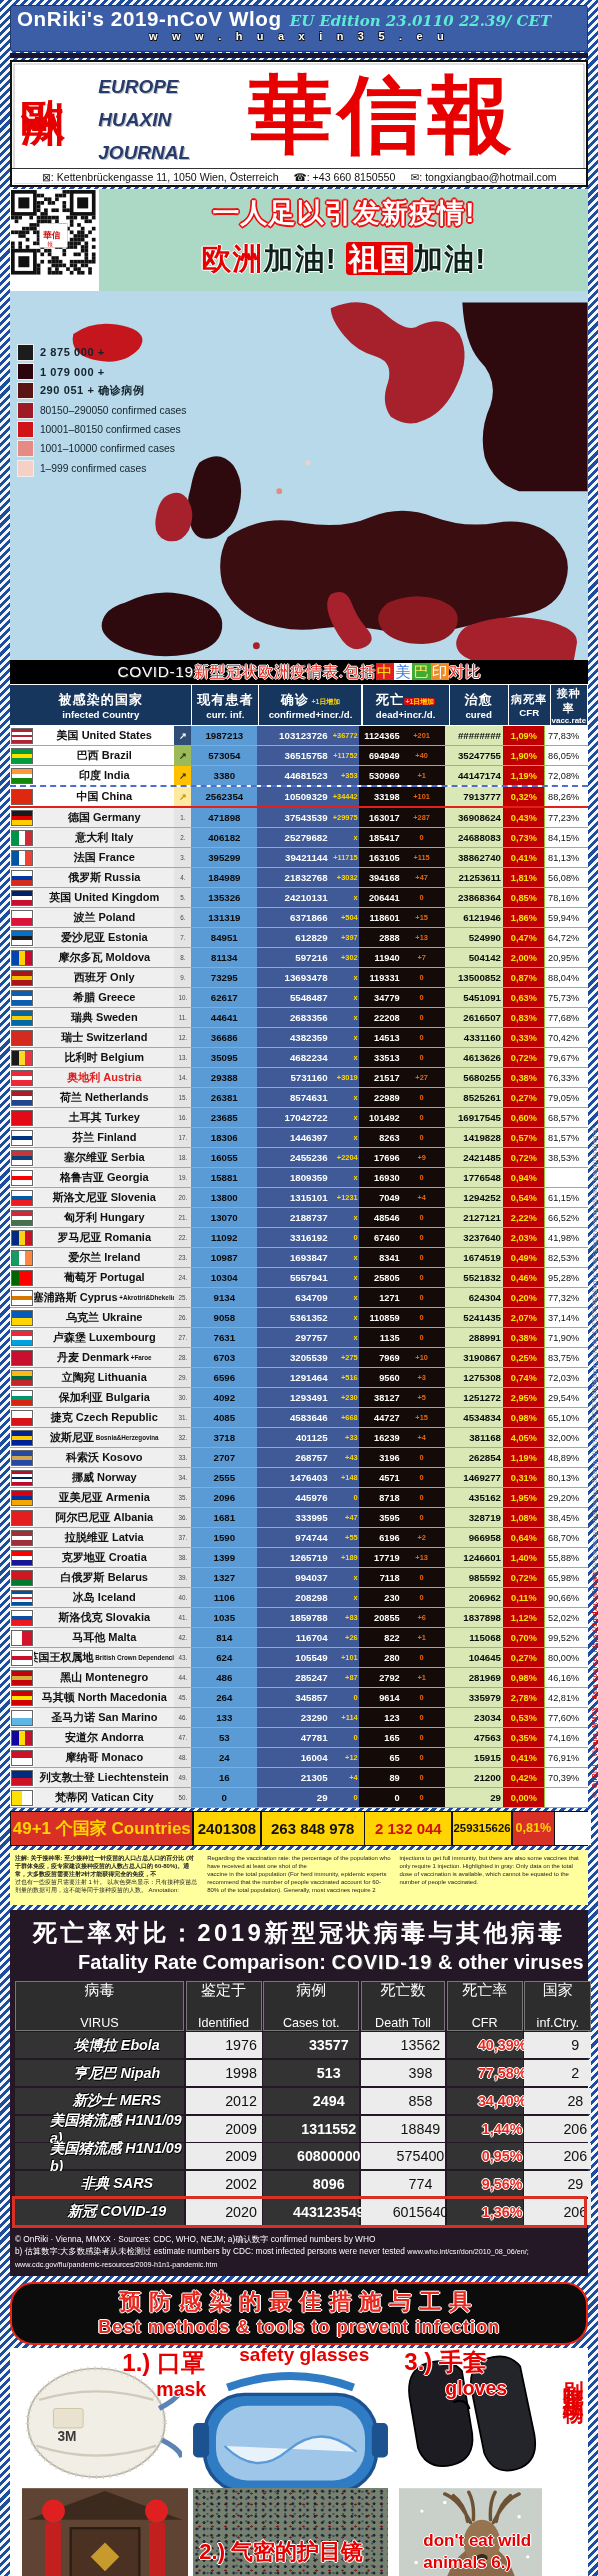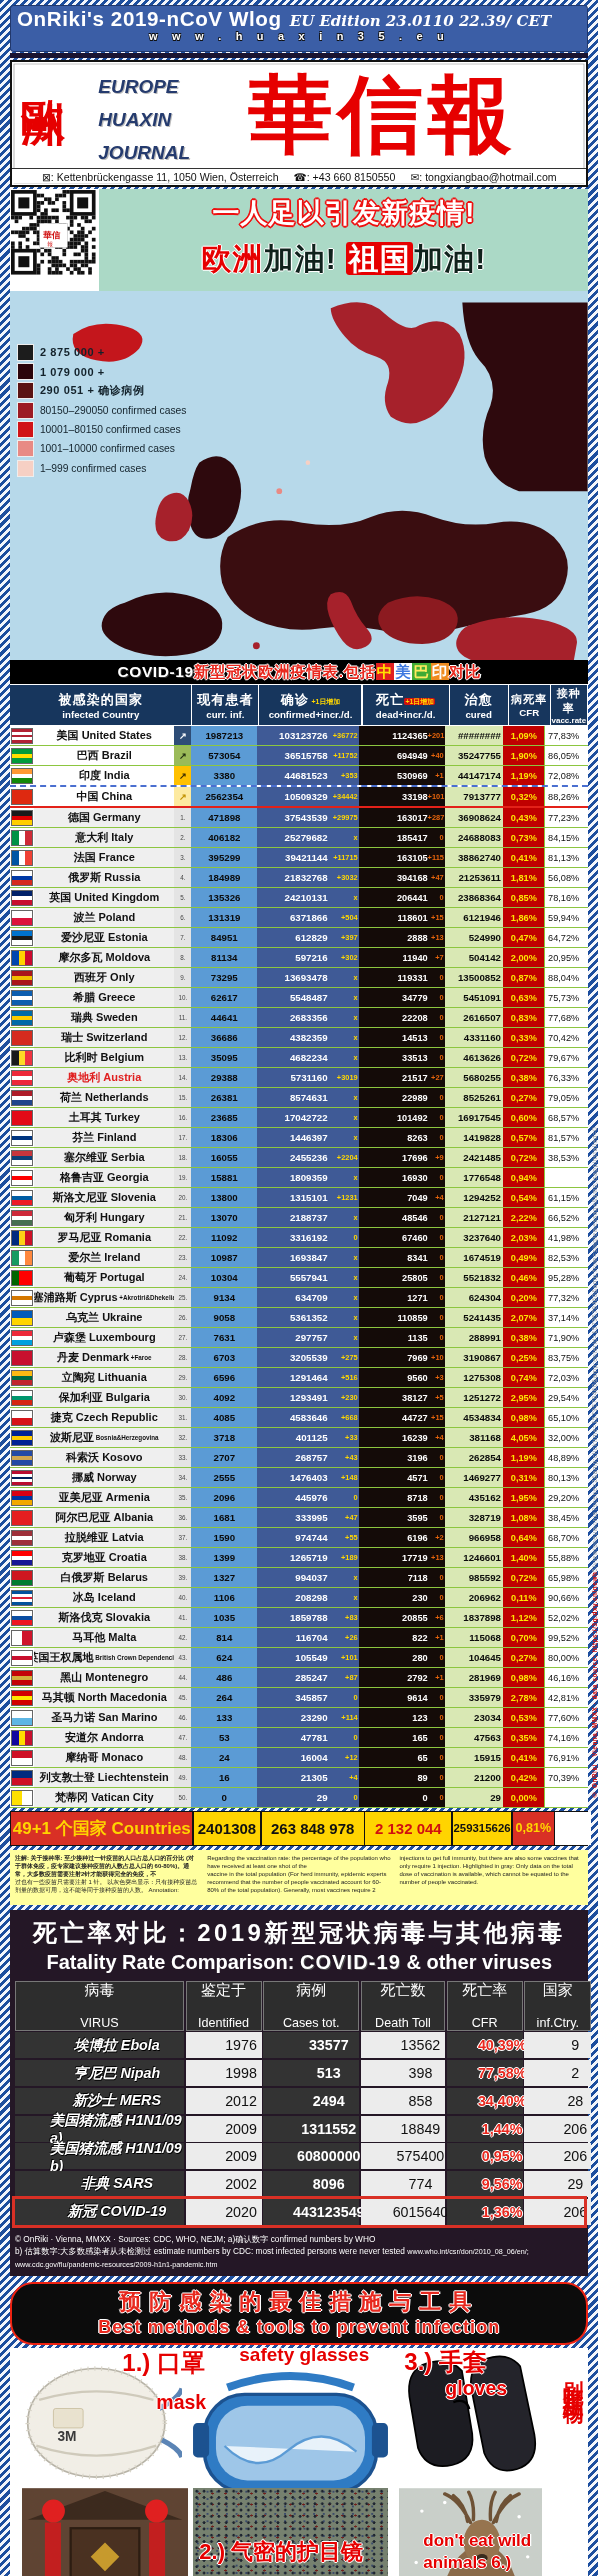--- a/index.html
+++ b/index.html
@@ -5,21 +5,21 @@
   html,body{margin:0;padding:0;}
   body{font-family:"Liberation Sans",sans-serif;}
   .page{position:relative;width:598px;height:2576px;overflow:hidden;
     background:repeating-linear-gradient(135deg,#1d4e9e 0 2.9px,#f4f6fb 2.9px 5.7px);}
   .inner{position:absolute;left:10.3px;top:4.6px;width:578px;}
 
   
   .topbar{background:#3b5ea6;border:1.1px solid #22386b;border-radius:3.4px;padding:1.1px 5.7px 0;height:44px;}
   .tb1{display:flex;align-items:baseline;gap:8px;}
   .t-title{color:#fff;font-weight:bold;font-size:20.6px;letter-spacing:0.6px;}
-  .t-edition{color:#ffffff;font-style:italic;font-family:"DejaVu Serif",serif;font-size:15px;font-weight:bold;}
+  .t-edition{color:#5eead4;font-style:italic;font-family:"DejaVu Serif",serif;font-size:15px;font-weight:bold;}
   .t-url{color:#fff;font-size:11px;font-weight:bold;letter-spacing:5.7px;text-align:center;margin-top:-1.1px;
     text-shadow:0.6px 0.6px 0 #111,-0.6px -0.6px 0 #111,0.6px -0.6px 0 #111,-0.6px 0.6px 0 #111;}
   .darkstrip{height:5.7px;background:#1b1430;margin:1.1px 0;}
 
   
   .logobox{position:relative;background:#fff;border:2.3px solid #111;box-shadow:inset 0 0 0 1.7px #fff,inset 0 0 0 2.3px #888;height:123px;}
   .logo-left{position:absolute;left:10.3px;top:3.4px;color:#e60000;font-weight:bold;font-size:44px;line-height:.95;
     font-family:"DejaVu Serif",serif;writing-mode:vertical-rl;letter-spacing:2.3px;}
   .logo-mid{position:absolute;left:86px;top:8px;color:#253b6e;font-style:italic;font-weight:bold;font-size:19px;line-height:1.75;
     text-shadow:1.1px 1.1px 0 #bbb;}
@@ -42,21 +42,21 @@
   
   .map{position:relative;height:369px;background:#b7d9ea;overflow:hidden;}
   .map svg{position:absolute;inset:0;}
   .legend{position:absolute;left:6.9px;top:53px;}
   .lg-item{display:flex;align-items:center;margin-bottom:2.3px;}
   .lg-sw{width:15px;height:15px;border:0.6px solid #eee;margin-right:5.7px;flex:none;}
   .lg-lb{font-size:11px;color:#13222b;font-weight:bold;letter-spacing:0.6px;}
   .lg-item.small .lg-lb{font-weight:normal;font-size:10.3px;letter-spacing:0;}
 
   
-  .cov-title{background:#000;color:#fff;text-align:center;font-size:15.5px;font-weight:bold;padding:1.7px 0;letter-spacing:0.6px;}
+  .cov-title{background:#000;color:#fff;text-align:center;font-size:15.5px;font-weight:normal;padding:1.7px 0;letter-spacing:0.6px;}
   .ct-w{color:#fff;text-shadow:1.1px 1.1px 0 #333;}
   .ct-r{color:#e8281e;text-shadow:-1.1px 0 #fff,1.1px 0 #fff,0 -1.1px #fff,0 1.1px #fff;}
   .ct-zh{background:#e02020;color:#ffe000;padding:0 1.1px;}
   .ct-us{color:#3f79e0;background:#fff;padding:0 1.1px;}
   .ct-br{background:#3faa34;color:#ffe95e;padding:0 1.1px;}
   .ct-in{background:#ef8b1f;color:#fff;padding:0 1.1px;}
 
   .hgrid{display:grid;grid-template-columns:181px 66px 102px 86px 58px 41px 36px;gap:1.1px;background:#fff;padding:1.1px 0;}
   .hcell{background:#17365d;color:#fff;text-align:center;height:40px;display:flex;flex-direction:column;justify-content:center;}
   .h-cn{font-size:13px;font-weight:bold;letter-spacing:1.1px;}
@@ -72,21 +72,21 @@
   .cname .sub{font-size:6.3px;font-weight:bold;margin-left:1.7px;}
   .top4 .cname{background:#fff;}
   .redname .cname{color:#e02020;}
   .crank{background:#e4e4e4;justify-content:center;font-size:6.3px;color:#444;}
   .ccur{background:#5b9bd5;justify-content:center;font-size:9.7px;font-weight:bold;color:#0b0b0b;}
   .cconf{background:#3f5a96;color:#fff;font-size:9.7px;font-weight:bold;padding:0 1.7px;}
   .cconf .v{flex:1;text-align:right;}
   .cconf .incr{width:30px;text-align:right;color:#ffd700;font-size:7.4px;}
   .cdead{background:#140b08;color:#fff;font-size:9.2px;font-weight:bold;padding:0 1.7px;}
   .cdead .v{flex:1;text-align:right;}
-  .cdead .incr{width:16px;text-align:right;color:#e8650c;font-size:7.4px;}
+  .cdead .incr{width:44px;text-align:center;color:#e8650c;font-size:7.4px;}
   .ccured{background:#d9e8b4;justify-content:flex-end;font-size:9.7px;font-weight:bold;color:#0b0b0b;padding-right:2.3px;}
   .ccfr{background:#c00000;justify-content:center;color:#ffe400;font-size:9.2px;font-weight:bold;}
   .cvacc{background:#fff;justify-content:flex-end;font-size:9.2px;color:#111;padding-right:1.1px;border-left:1.1px solid #8cc63f;}
   .sepdash{border-bottom:2.3px dashed #4a6fd0;}
   .sepred{border-bottom:2.9px solid #e32119;}
 
   .sumgrid{display:grid;grid-template-columns:181px 66px 102px 86px 58px 41px 36px;gap:1.7px;margin-top:2.3px;
     border:1.7px solid #111;background:#111;height:33px;}
   .sumgrid>div{display:flex;align-items:center;justify-content:center;font-weight:bold;}
   .sm-name{background:#d93025;color:#ffd400;font-size:17px;}
@@ -95,21 +95,21 @@
   .sm-cfr{background:#d93025;color:#ffd400;font-size:12.6px;}
   .sm-blank{background:#fff;}
 
   .annotation{background:#ffff9e;margin-top:4.6px;padding:3.4px 4.6px;column-count:3;column-gap:8px;height:48px;}
   .annotation p{margin:0;font-size:6px;line-height:1.35;color:#222;}
   .annotation .lead{font-weight:bold;}
 
   
   .fatal{background:#241726;margin-top:4.6px;padding:6.9px 4.6px 5.7px;}
   .f-title1{color:#fff;font-size:24px;font-weight:bold;text-align:center;letter-spacing:3.4px;}
-  .f-title2{color:#fff;font-size:20px;font-weight:bold;text-align:center;margin-top:2.3px;}
+  .f-title2{color:#fff;font-size:20px;font-weight:bold;text-align:right;margin-top:2.3px;}
   .f-cov{color:#fff;text-shadow:0 0 1.1px #000,1.1px 1.1px 0 #555;letter-spacing:1.1px;}
   .vgrid{display:grid;grid-template-columns:169px 76px 96px 84px 76px 67px;gap:1.7px;margin-top:6.9px;}
   .vh{background:#2d2d2d;color:#fff;text-align:center;height:48px;display:flex;flex-direction:column;justify-content:center;border:0.6px solid #777;gap:16px;}
   .vh .cn{font-size:15px;font-family:"DejaVu Serif",serif;}
   .vh .en{font-size:12.6px;}
   .vrow{display:grid;grid-template-columns:169px 76px 96px 84px 76px 67px;gap:1.7px;margin-top:1.7px;}
   .vrow>div{height:26px;display:flex;align-items:center;justify-content:center;padding-left:35px;}
   .v-name{background:#333;color:#fff;font-weight:bold;font-size:14.3px;font-style:italic;
     text-shadow:0.6px 0.6px 0 #000,-0.6px -0.6px 0 #000;}
   .v-val{background:#ececec;color:#111;font-size:14.3px;}
@@ -1776,21 +1776,21 @@
           <circle cx="158" cy="95" r="4" fill="#201510"></circle>
         <ellipse cx="145" cy="122" rx="10" ry="7" fill="#3a2a1c"></ellipse>
         <circle cx="40" cy="40" r="3" fill="#fff"></circle>
           <circle cx="80" cy="25" r="3" fill="#fff"></circle>
           <circle cx="210" cy="50" r="3" fill="#fff"></circle>
           <circle cx="225" cy="120" r="3" fill="#fff"></circle>
           <circle cx="30" cy="130" r="3" fill="#fff"></circle>
       </svg>
 
       <div class="plabel" style="left:112px;top:-1.1px;font-size:24px"><span>1.)</span> <span>口罩</span></div>
-      <div class="plabel" style="left:146px;top:43px;font-size:19.5px">mask</div>
+      <div class="plabel" style="left:146px;top:30px;font-size:19.5px">mask</div>
       <div class="plabel" style="left:229px;top:-4.6px;font-size:19px">safety glasses</div>
       <div class="plabel" style="left:189px;top:189px;font-size:22px"><span>2.)</span> <span>气密的护目镜</span></div>
       <div class="plabel" style="left:394px;top:-2.3px;font-size:24px"><span>3.)</span> <span>手套</span></div>
       <div class="plabel" style="left:435px;top:29px;font-size:19.5px">gloves</div>
 
       <div class="plabel" style="left:413px;top:182px;font-size:17px;white-space:normal;width:123px;line-height:1.25"><span>don't eat wild animals</span> <span>6.)</span></div>
       <div class="vcn">别吃野生动物</div>
     </div>
   </div>
 

